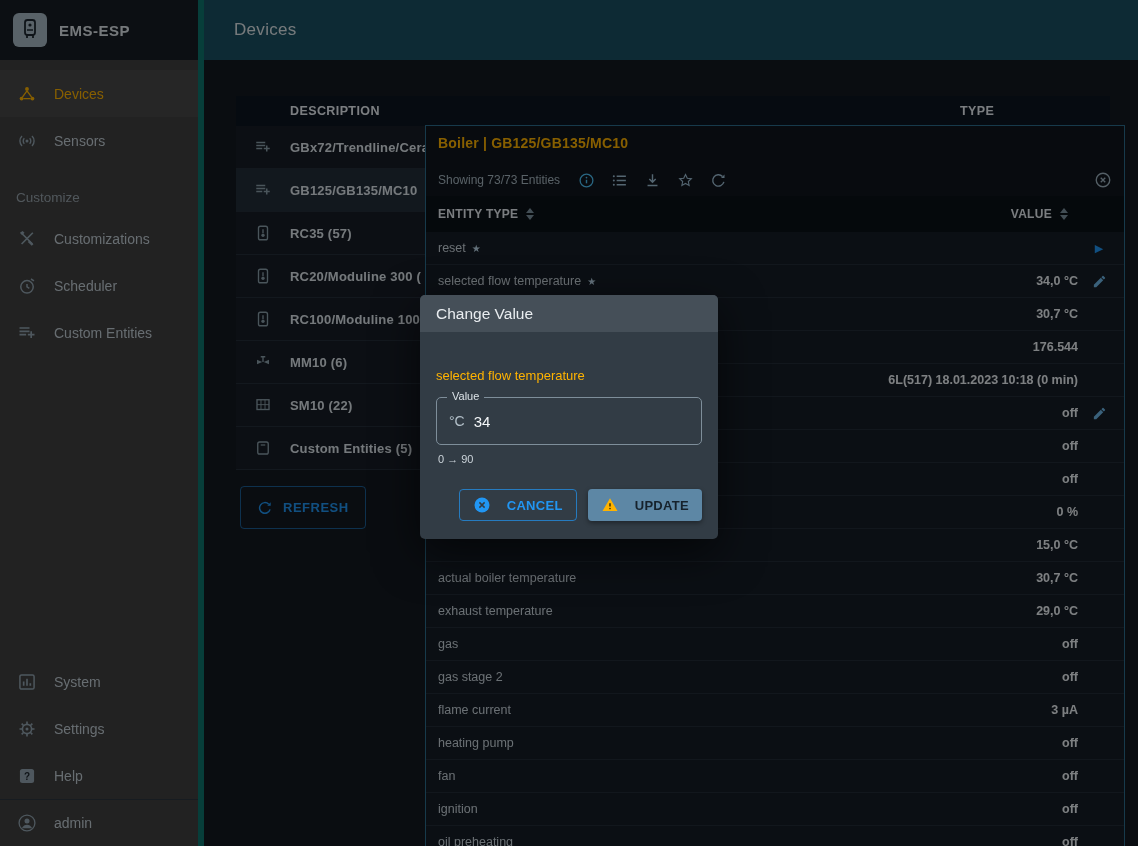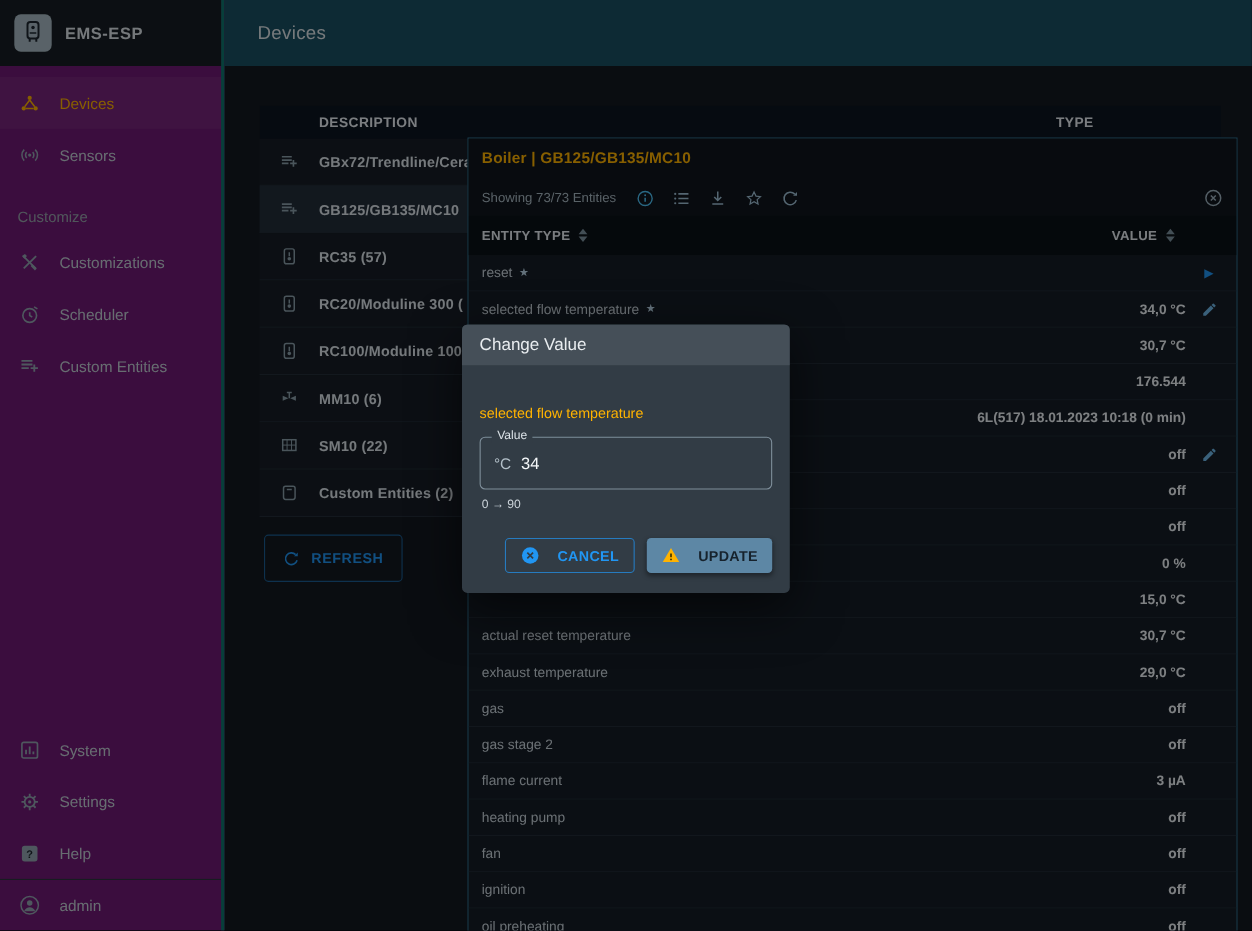--- a/index.html
+++ b/index.html
@@ -5,22 +5,22 @@
   html,body{margin:0;padding:0;background:#000;}
   .root{position:relative;width:1138px;height:846px;overflow:hidden;background:#141a21;
         font-family:"Liberation Sans",sans-serif;-webkit-font-smoothing:antialiased;}
 
   
   .topbar{position:absolute;left:204px;right:0;top:0;height:60px;background:#195062;
           display:flex;align-items:center;padding:0 30px;box-sizing:border-box;z-index:2;}
   .page-title{color:#dfe6ea;font-size:17px;letter-spacing:.3px;}
 
   
-  .sidebar{position:absolute;left:0;top:0;bottom:0;width:204px;background:#701a75;
-           display:flex;flex-direction:column;box-sizing:border-box;z-index:3;border-right:3px solid #0f766e;}
+  .sidebar{position:absolute;left:0;top:0;bottom:0;width:204px;background:#404040;
+           display:flex;flex-direction:column;box-sizing:border-box;z-index:3;border-right:6px solid #0f766e;}
   .logo-row{height:60px;min-height:60px;display:flex;align-items:center;gap:12px;padding:0 13px;background:#171e24;}
   .logo-tile{width:34px;height:34px;border-radius:6px;background:#a9bac4;display:flex;align-items:center;justify-content:center;}
   .app-title{font-size:15px;font-weight:bold;color:#dde3e8;letter-spacing:.5px;}
   .nav{display:flex;flex-direction:column;flex:1;padding-top:10px;}
   .nav-item{height:47px;display:flex;align-items:center;gap:16px;padding:0 16px;color:#c3ced6;font-size:14px;cursor:pointer;}
   .nav-icon{color:#93a5b1;display:flex;width:22px;justify-content:center;}
   .nav-item.active{background:rgba(255,255,255,.05);color:var(--amber);}
   .nav-item.active .nav-icon{color:var(--amber);}
   .nav-section{padding:26px 16px 10px;color:#98a4ad;font-size:13.5px;}
   .nav-spacer{flex:1;}
@@ -273,21 +273,21 @@
           </span>
           <span class="device-label">SM10 (22)</span>
         </div>
         <div class="device-row">
           <span class="device-icon">
             <svg viewBox="0 0 24 24" width="18" height="18">
               <rect x="5" y="4" width="14" height="16" rx="2.5" fill="none" stroke="currentColor" stroke-width="1.8"></rect>
               <path d="M9 8h6" stroke="currentColor" stroke-width="1.6"></path>
             </svg>
           </span>
-          <span class="device-label">Custom Entities (2)</span>
+          <span class="device-label">Custom Entities (5)</span>
         </div>
       </div>
     <button class="refresh-btn">
       <span class="btn-ico">
           <svg viewBox="0 0 24 24" width="16" height="16">
             <path d="M17.65 6.35A8 8 0 1 0 19.6 14" fill="none" stroke="currentColor" stroke-width="2.2"></path>
             <path d="M20.5 3.5v5h-5z" fill="currentColor"></path>
           </svg>
         </span>
       <span>REFRESH</span>
@@ -409,21 +409,21 @@
           <span class="entity-name"></span>
           <span class="entity-value">0 %</span>
           <span class="row-action"></span>
         </div>
         <div class="entity-row">
           <span class="entity-name"></span>
           <span class="entity-value">15,0 °C</span>
           <span class="row-action"></span>
         </div>
         <div class="entity-row">
-          <span class="entity-name">actual reset temperature</span>
+          <span class="entity-name">actual boiler temperature</span>
           <span class="entity-value">30,7 °C</span>
           <span class="row-action"></span>
         </div>
         <div class="entity-row">
           <span class="entity-name">exhaust temperature</span>
           <span class="entity-value">29,0 °C</span>
           <span class="row-action"></span>
         </div>
         <div class="entity-row">
           <span class="entity-name">gas</span>

